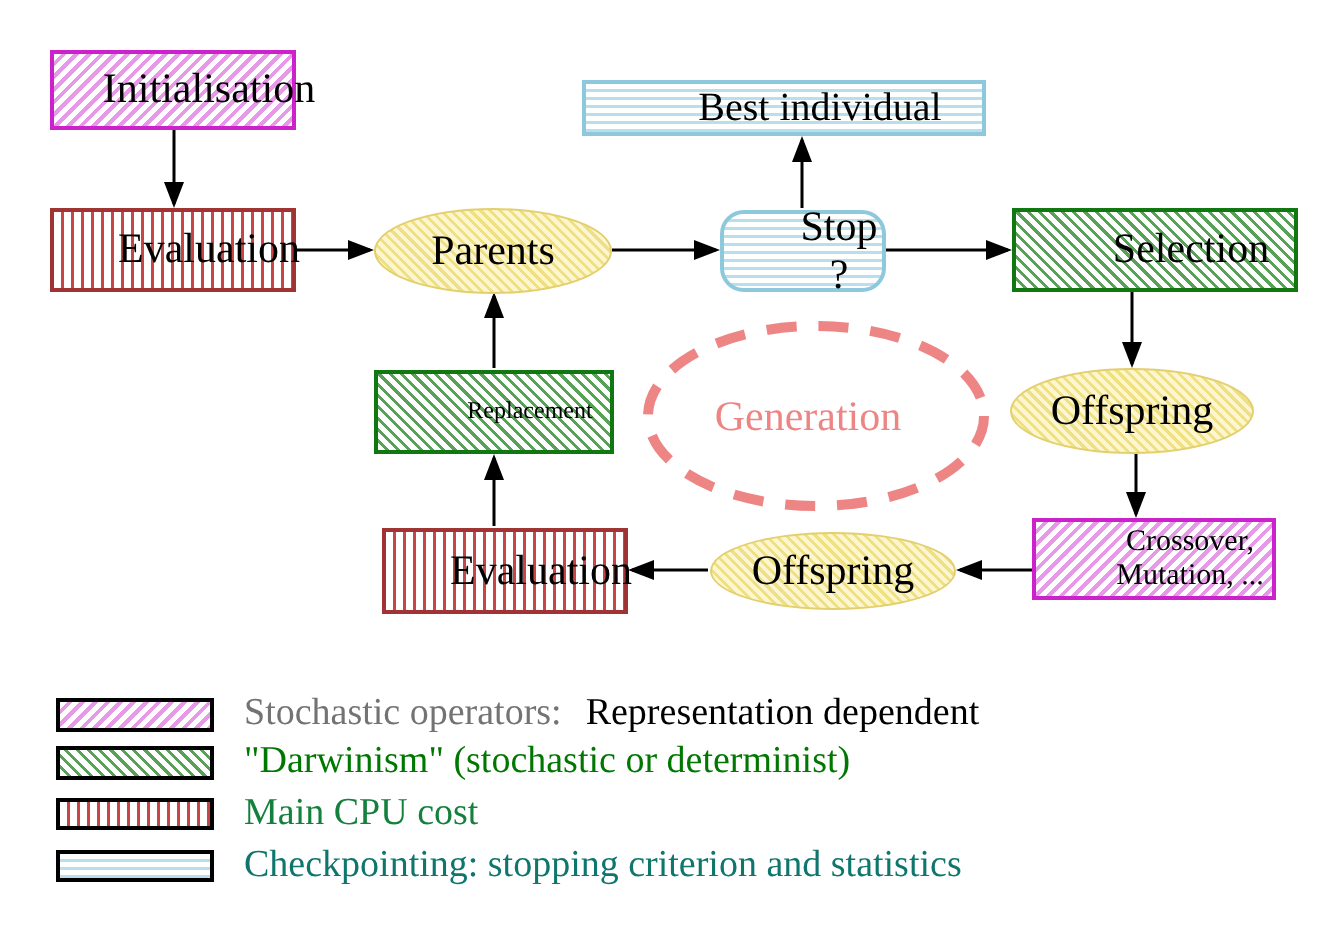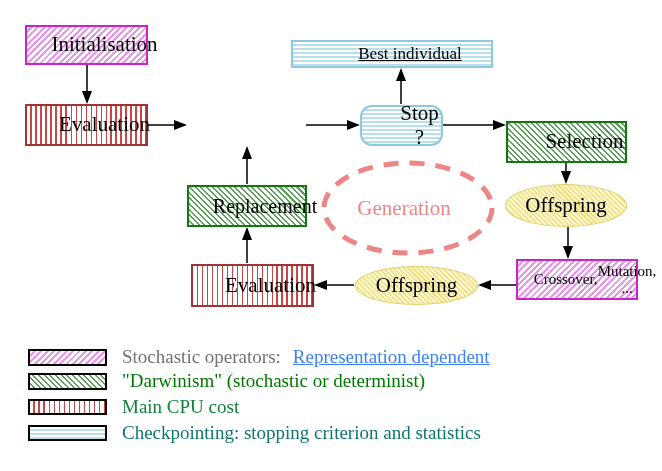--- a/index.html
+++ b/index.html
@@ -16,34 +16,34 @@
   .ellipse{border:1px solid;border-radius:50%;}
   .rounded{border-radius:12px;}
   
   .hatch-magenta{background:repeating-linear-gradient(135deg,#ffffff 0 2.5px,#e898e8 2.5px 4.5px);border-color:#cc22cc;}
   .hatch-green{background:repeating-linear-gradient(45deg,#ffffff 0 2.5px,#58a258 2.5px 4px);border-color:#117711;}
   .stripes-red{background:repeating-linear-gradient(90deg,#ffffff 0 3.5px,#c84545 3.5px 5px);border-color:#a03333;}
   .stripes-cyan{background:repeating-linear-gradient(180deg,#ffffff 0 2.5px,#b8e0ec 2.5px 4px);border-color:#8ec8dc;}
   .hatch-yellow{background:repeating-linear-gradient(45deg,#fdf6cf 0 2px,#efe083 2px 3.5px);border-color:#e3cf6e;}
   
   .fs21{font-size:21px;}
-  .fs20{font-size:17px;text-decoration:underline;}
-  .fs18{font-size:20px;}
-  .fs15{font-size:15px;flex-direction:row;}
+  .fs20{font-size:20px;}
+  .fs18{font-size:12px;}
+  .fs15{font-size:15px;flex-direction:column;}
   .gen-label{
     position:absolute;z-index:1;display:flex;align-items:center;justify-content:center;
     color:#ee8585;font-size:21px;
   }
   
   .legend-row{position:absolute;left:28px;display:flex;align-items:center;z-index:2;}
   .swatch{display:inline-block;box-sizing:border-box;width:79px;height:17px;border:2px solid;flex:none;}
   .legend-text{font-size:19px;white-space:nowrap;margin-left:15px;}
   .legend-text2{font-size:19px;white-space:nowrap;margin-left:12px;}
   .t-magenta{color:#737373;}
-  .t-gold{color:#3b82f6;text-decoration:underline;}
+  .t-gold{color:#000000;}
   .t-green{color:#007700;}
   .t-red{color:#15803d;}
   .t-blue{color:#0f766e;}
 </style>
 </head>
 <body>
 
 <div class="stage">
 
   <svg class="wires" width="662" height="471" viewBox="0 0 662 471">
@@ -73,26 +73,29 @@
   </div>
 
   <div class="node box stripes-red fs21" style="left:25px;top:104px;width:123px;height:42px">
     <span>Evaluation</span>
   </div>
 
   <div class="node box stripes-cyan fs20" style="left:291px;top:40px;width:202px;height:28px">
     <span>Best individual</span>
   </div>
 
+  <div class="node ellipse hatch-yellow fs21" style="left:187px;top:104px;width:119px;height:43px">
+    <span>Parents</span>
+  </div>
 
   <div class="node box stripes-cyan rounded fs21" style="left:360px;top:105px;width:83px;height:41px">
     <span>Stop ?</span>
   </div>
 
-  <div class="node box hatch-green fs21" style="left:506px;top:121px;width:121px;height:42px">
+  <div class="node box hatch-green fs21" style="left:506px;top:104px;width:143px;height:42px">
     <span>Selection</span>
   </div>
 
   <div class="node box hatch-green fs18" style="left:187px;top:185px;width:120px;height:42px">
     <span>Replacement</span>
   </div>
 
   <div class="gen-label" style="left:320px;top:187px;width:168px;height:42px">
     <span>Generation</span>
   </div>

